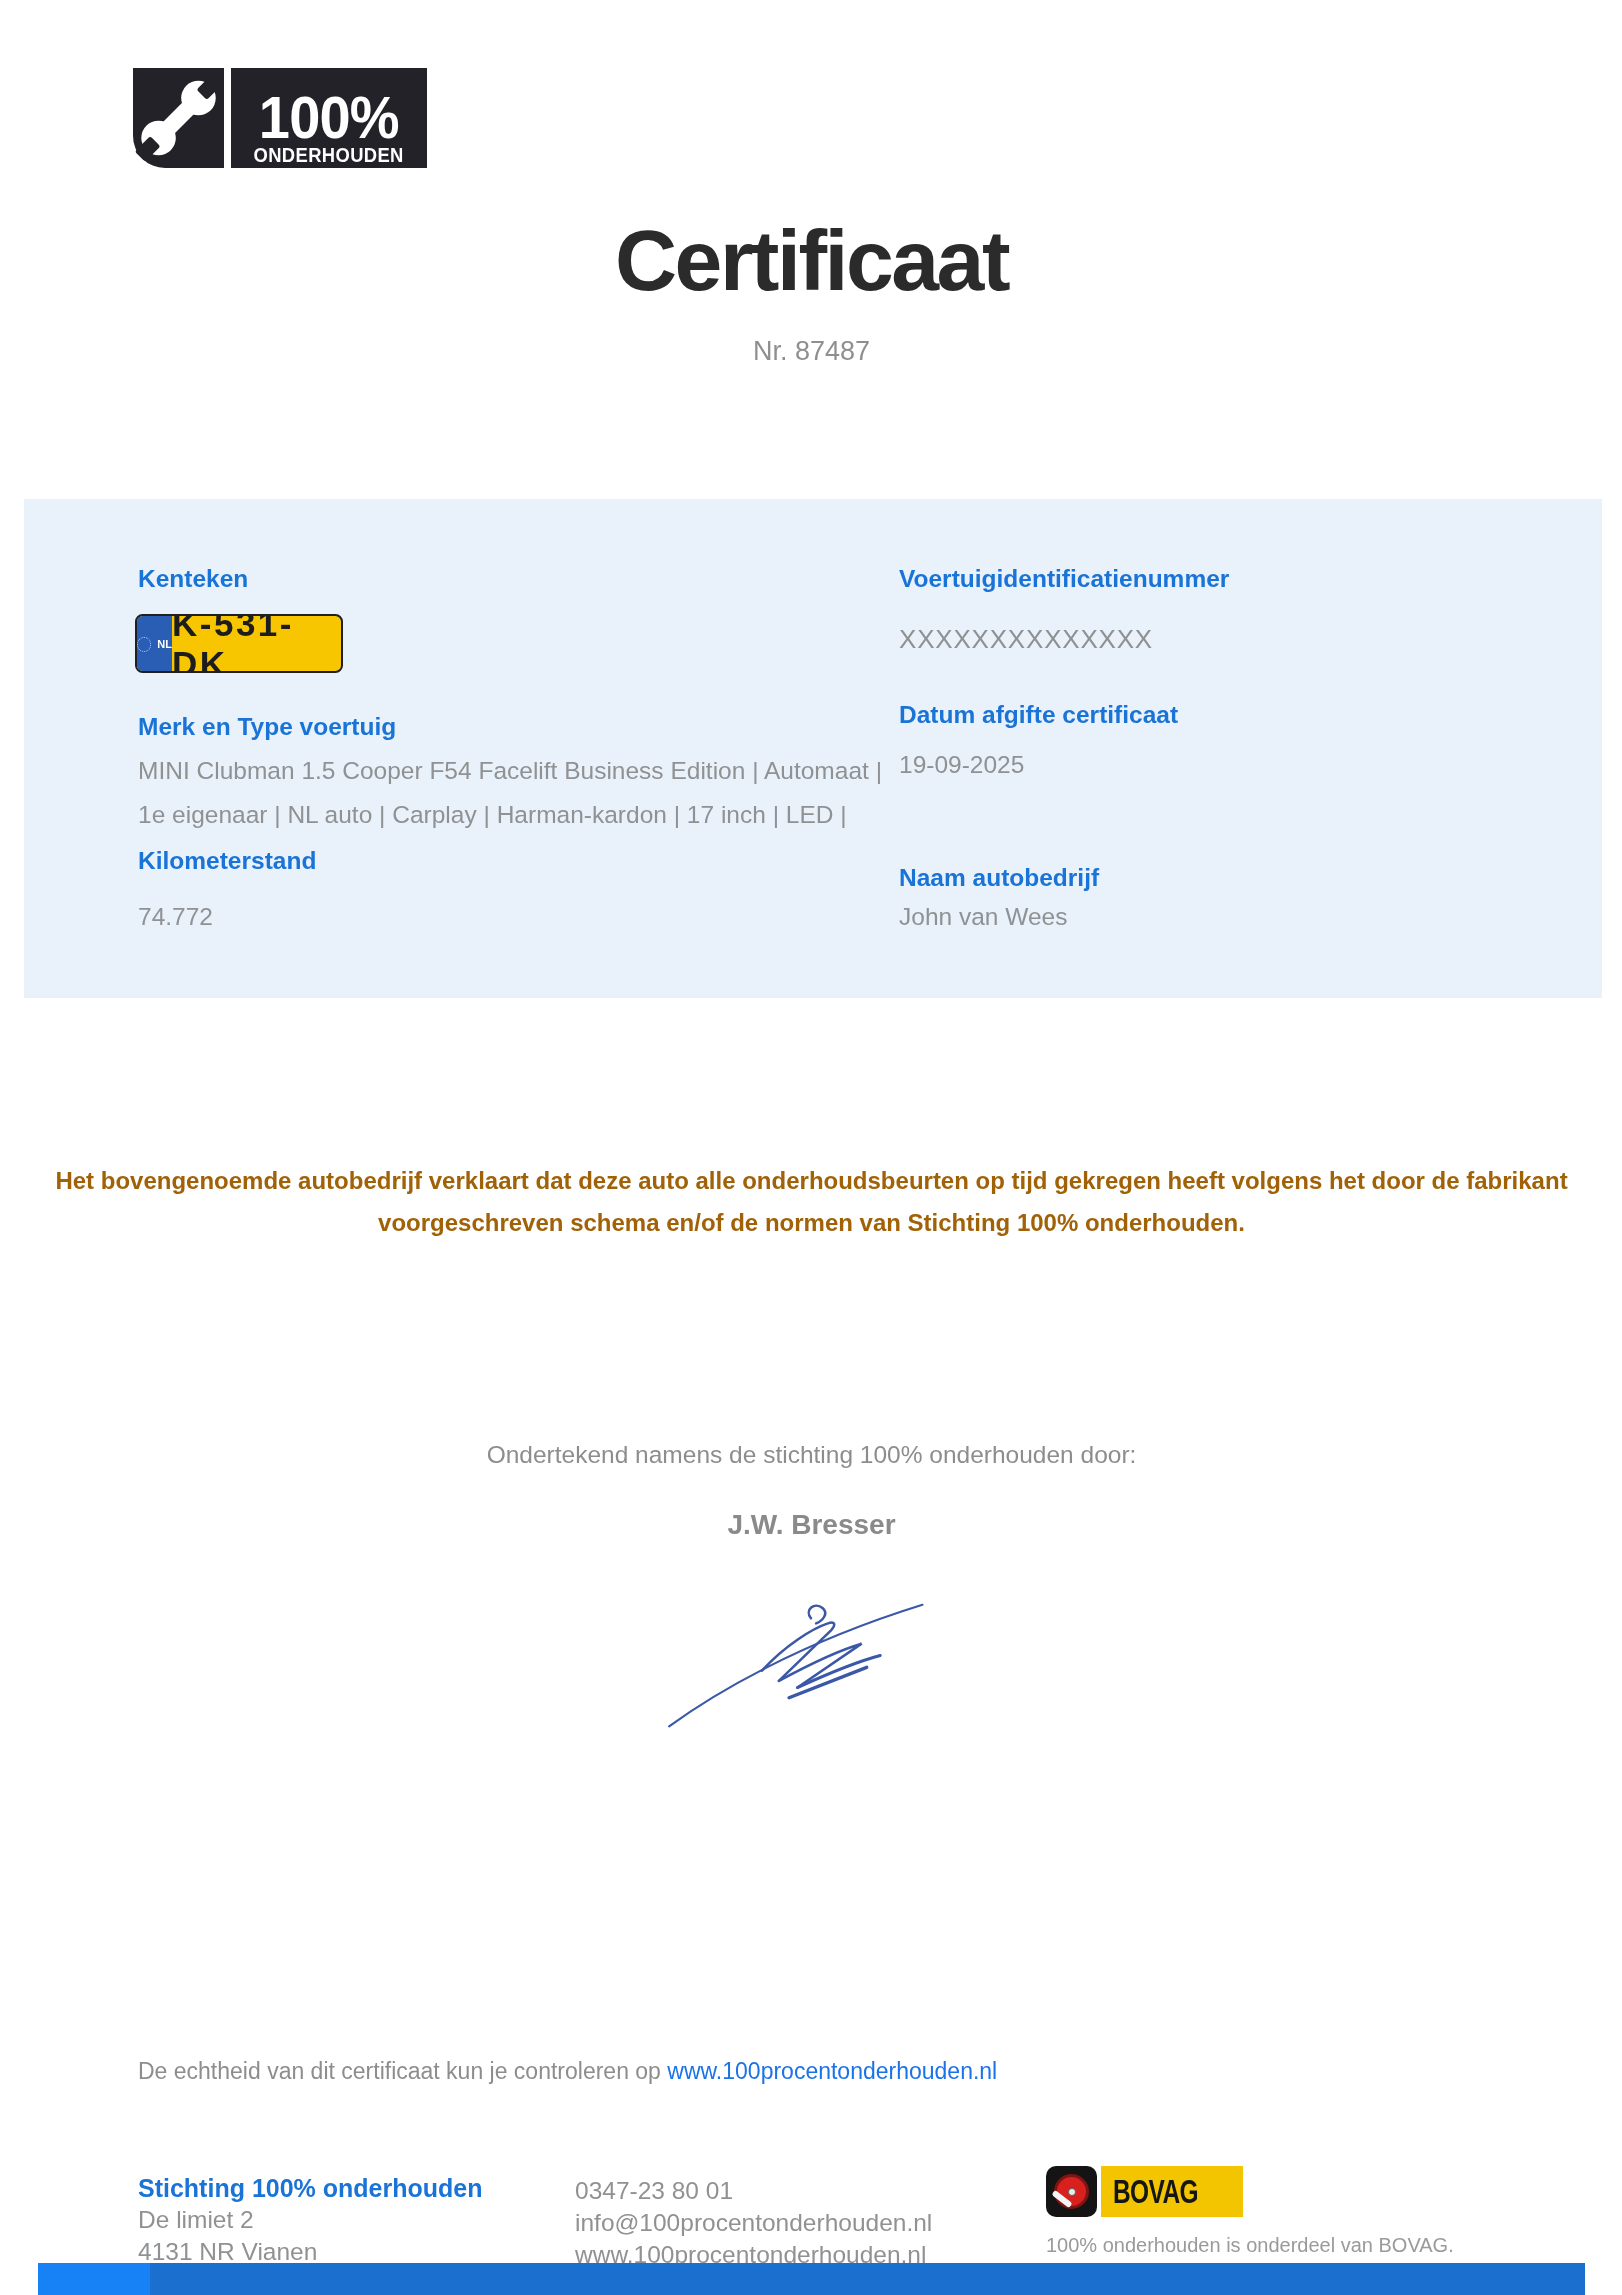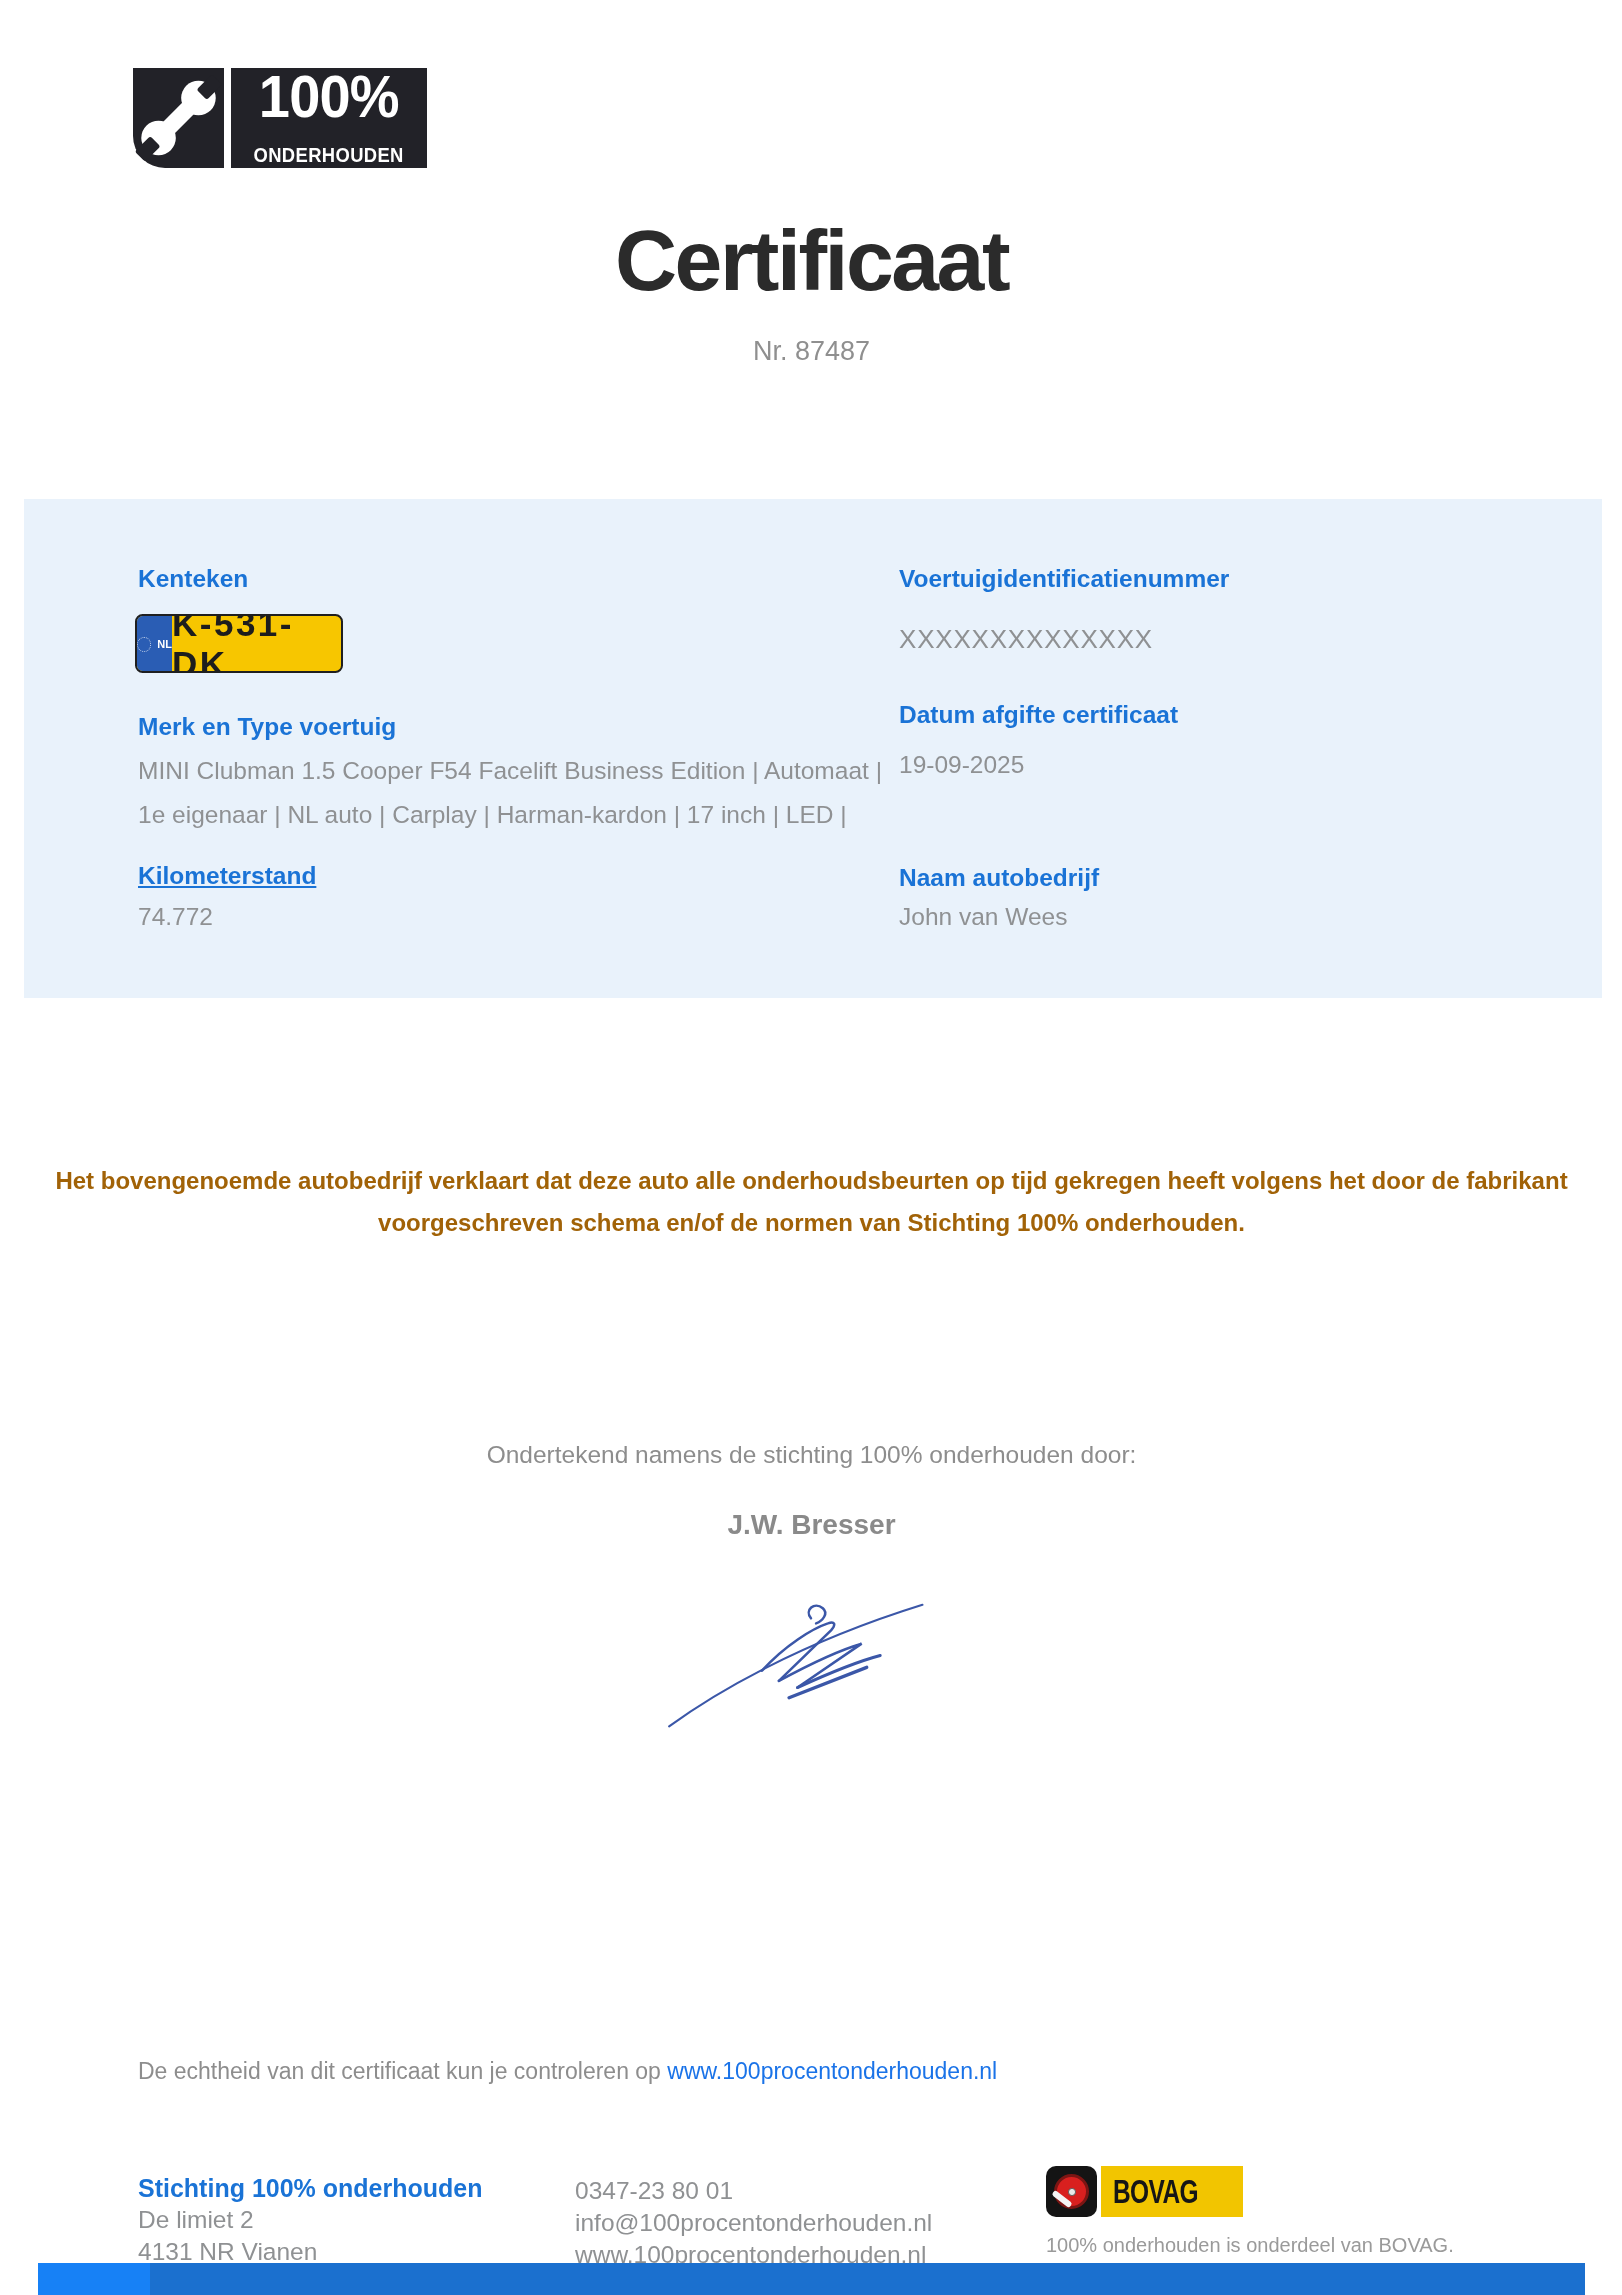--- a/index.html
+++ b/index.html
@@ -6,21 +6,21 @@
   html,body { width:1623px; height:2295px; background:#ffffff; overflow:hidden;
               font-family:"Liberation Sans", sans-serif; }
   .page { position:relative; width:1623px; height:2295px; background:#fff; }
 
   
   .logo { position:absolute; left:133px; top:68px; display:flex; gap:6.8px; }
   .logo-block { background:#222228; height:100px; }
   .logo-wrench { width:91px; border-radius:0 0 0 32px; position:relative; }
   .logo-wrench svg { position:absolute; inset:0; width:100%; height:100%; }
   .logo-text { width:196px; display:flex; flex-direction:column; align-items:center;
-               justify-content:space-between; padding-top:3.4px; }
+               justify-content:flex-end; padding-top:3.4px; }
   .logo-100 { color:#fff; font-size:56px; font-weight:bold; line-height:51px;
               letter-spacing:-0.8px; transform:scaleY(1.05); }
   .logo-sub { color:#fff; font-size:20px; font-weight:bold; letter-spacing:0.4px;
               transform:scaleX(0.92); line-height:25px; }
 
   
   .title { position:absolute; top:211px; left:0; width:100%; text-align:center;
            font-size:86px; font-weight:bold; color:#2b2b2b; letter-spacing:-2.5px; }
   .cert-nr { position:absolute; top:336px; left:0; width:100%; text-align:center;
              font-size:27px; color:#8f8f8f; }
@@ -120,21 +120,21 @@
   <div class="panel">
     <div class="field-label" style="left:114px; top:66px;">Kenteken</div>
     <div class="field-label" style="left:875px; top:66px;">Voertuigidentificatienummer</div>
     <div class="field-value vin-value" style="left:875px; top:125px;">XXXXXXXXXXXXXX</div>
 
     <div class="field-label" style="left:114px; top:214px;">Merk en Type voertuig</div>
     <div class="field-value merk-value" style="left:114px; top:250px;">MINI Clubman 1.5 Cooper F54 Facelift Business Edition | Automaat | 1e eigenaar | NL auto | Carplay | Harman-kardon | 17 inch | LED |</div>
     <div class="field-label" style="left:875px; top:202px;">Datum afgifte certificaat</div>
     <div class="field-value" style="left:875px; top:252px;">19-09-2025</div>
 
-    <div class="field-label" style="left:114px; top:363px;text-decoration:underline;">Kilometerstand</div>
+    <div class="field-label" style="left:114px; top:348px;">Kilometerstand</div>
     <div class="field-value" style="left:114px; top:404px;">74.772</div>
     <div class="field-label" style="left:875px; top:365px;">Naam autobedrijf</div>
     <div class="field-value" style="left:875px; top:404px;">John van Wees</div>
   </div>
 
   <div class="plate">
     <div class="plate-band">
       <div class="plate-stars"></div>
       <div class="plate-nl">NL</div>
     </div>

